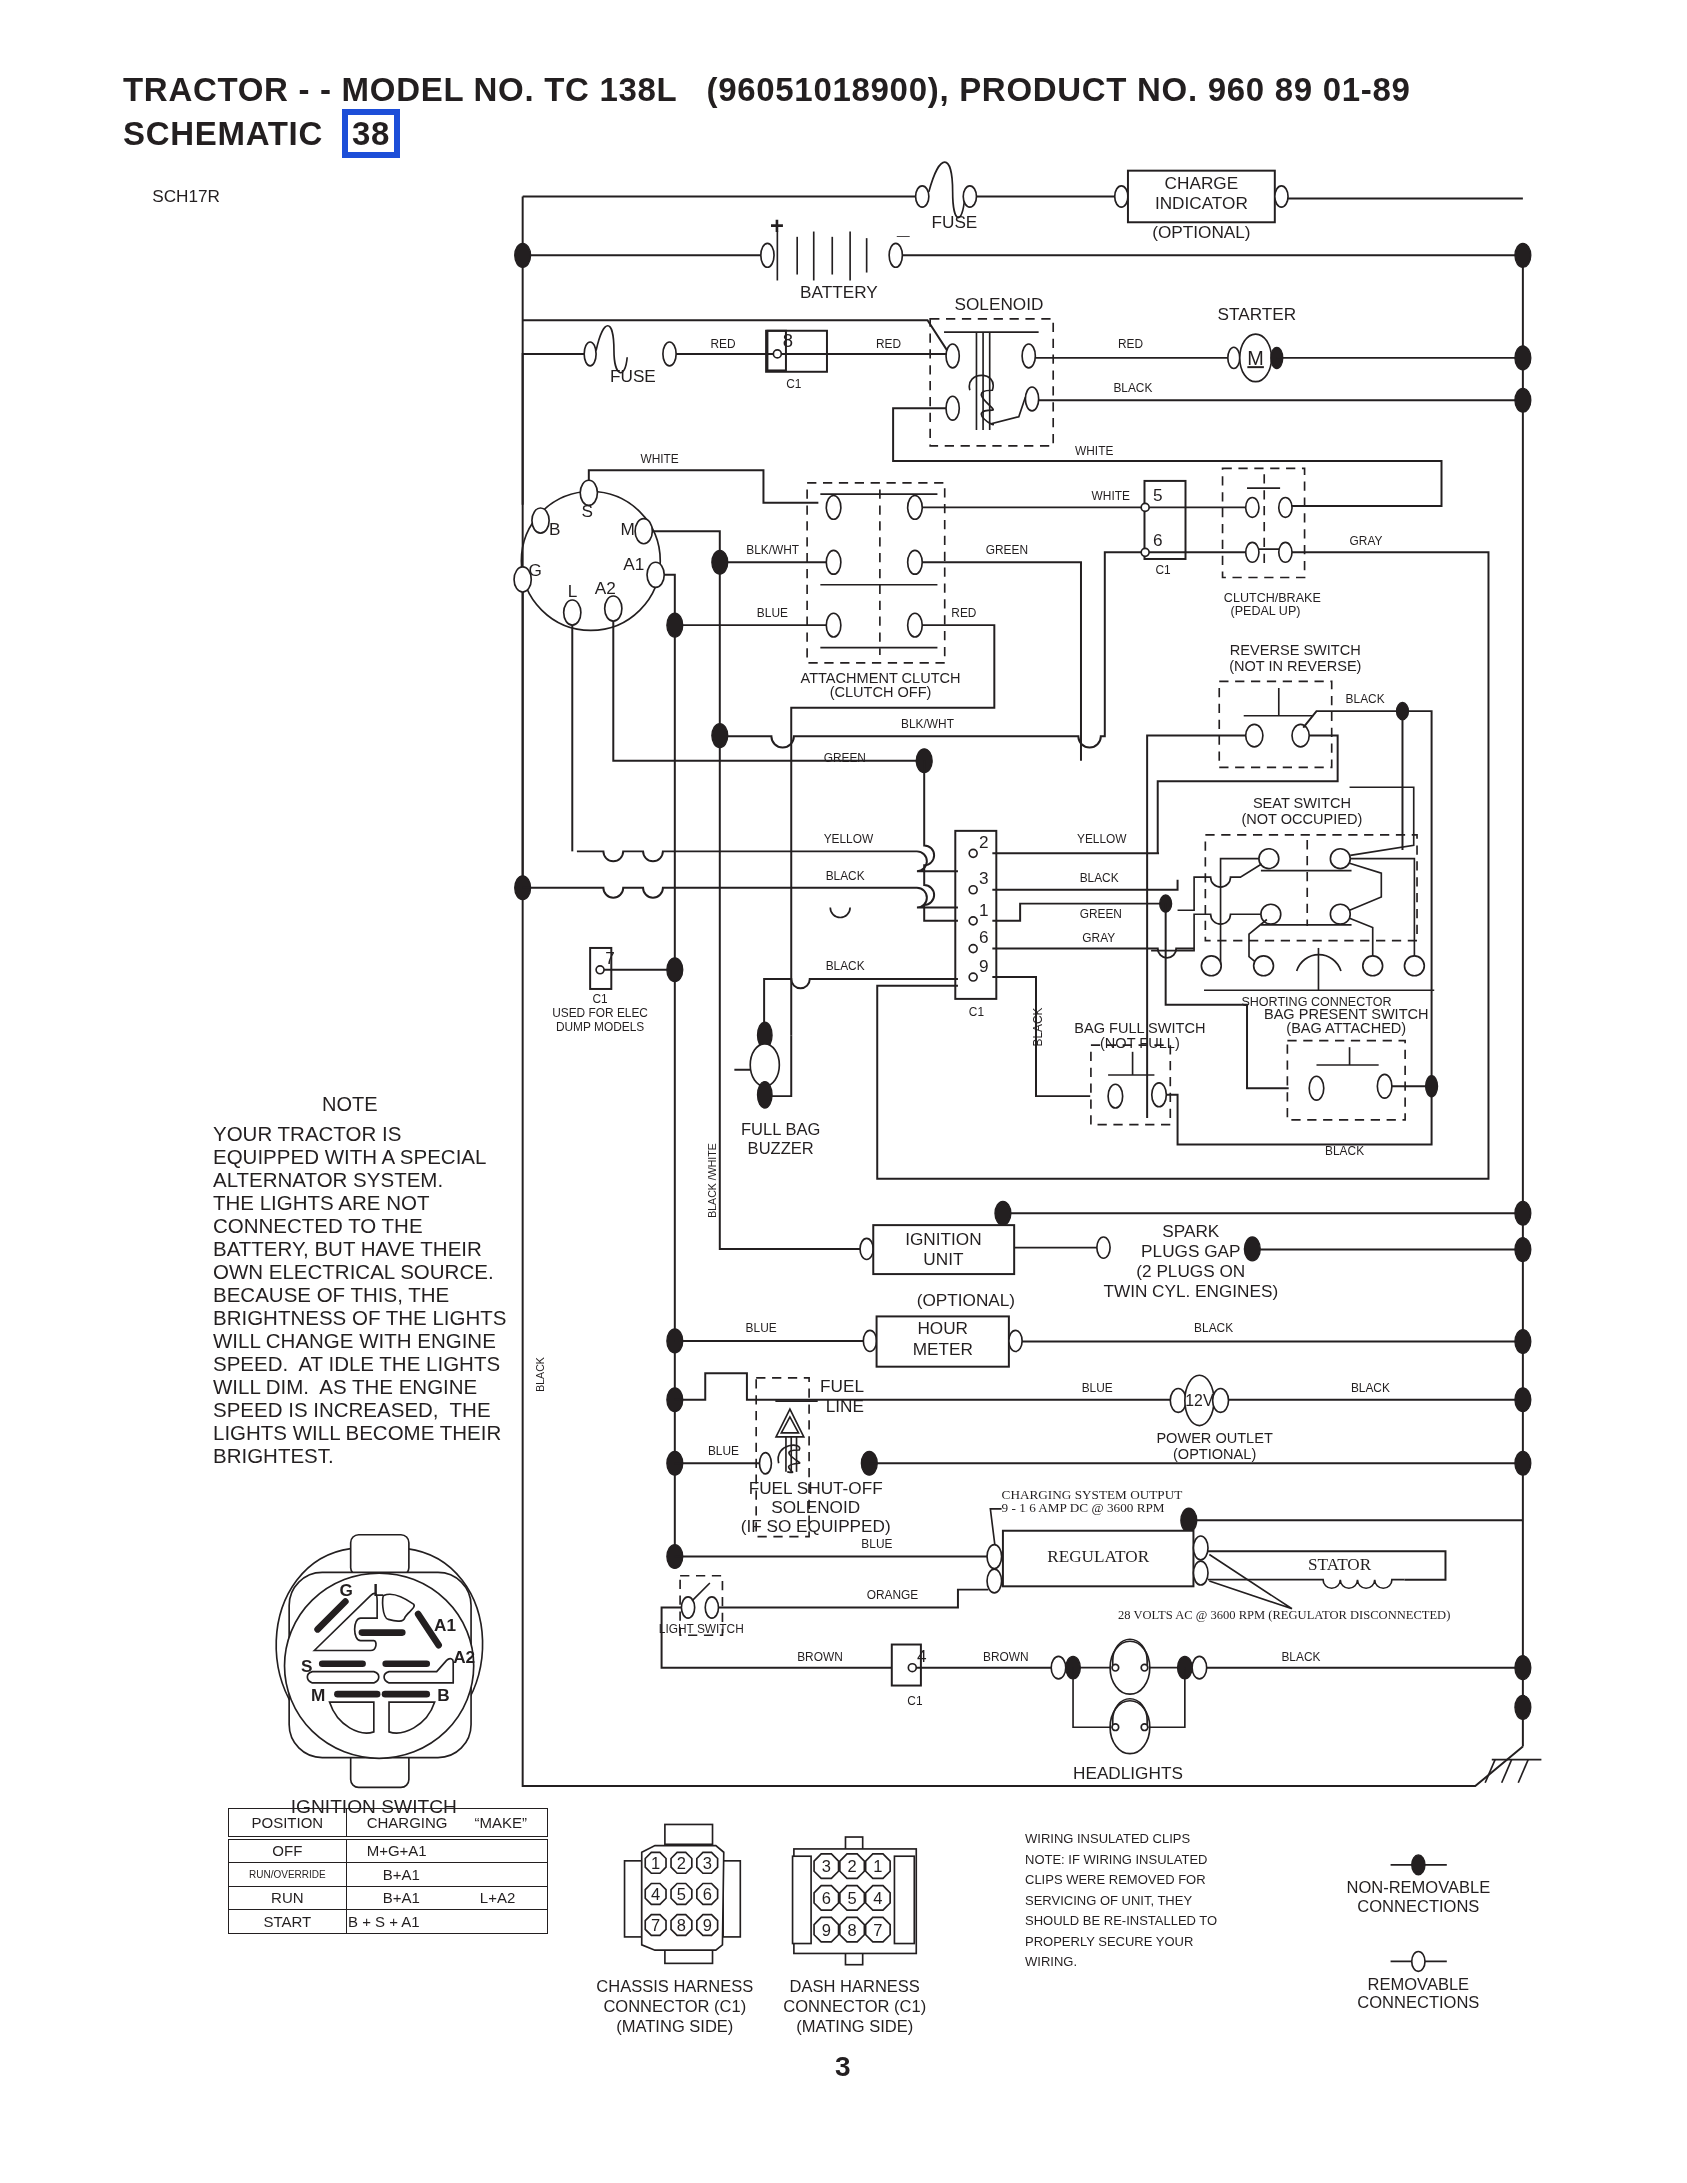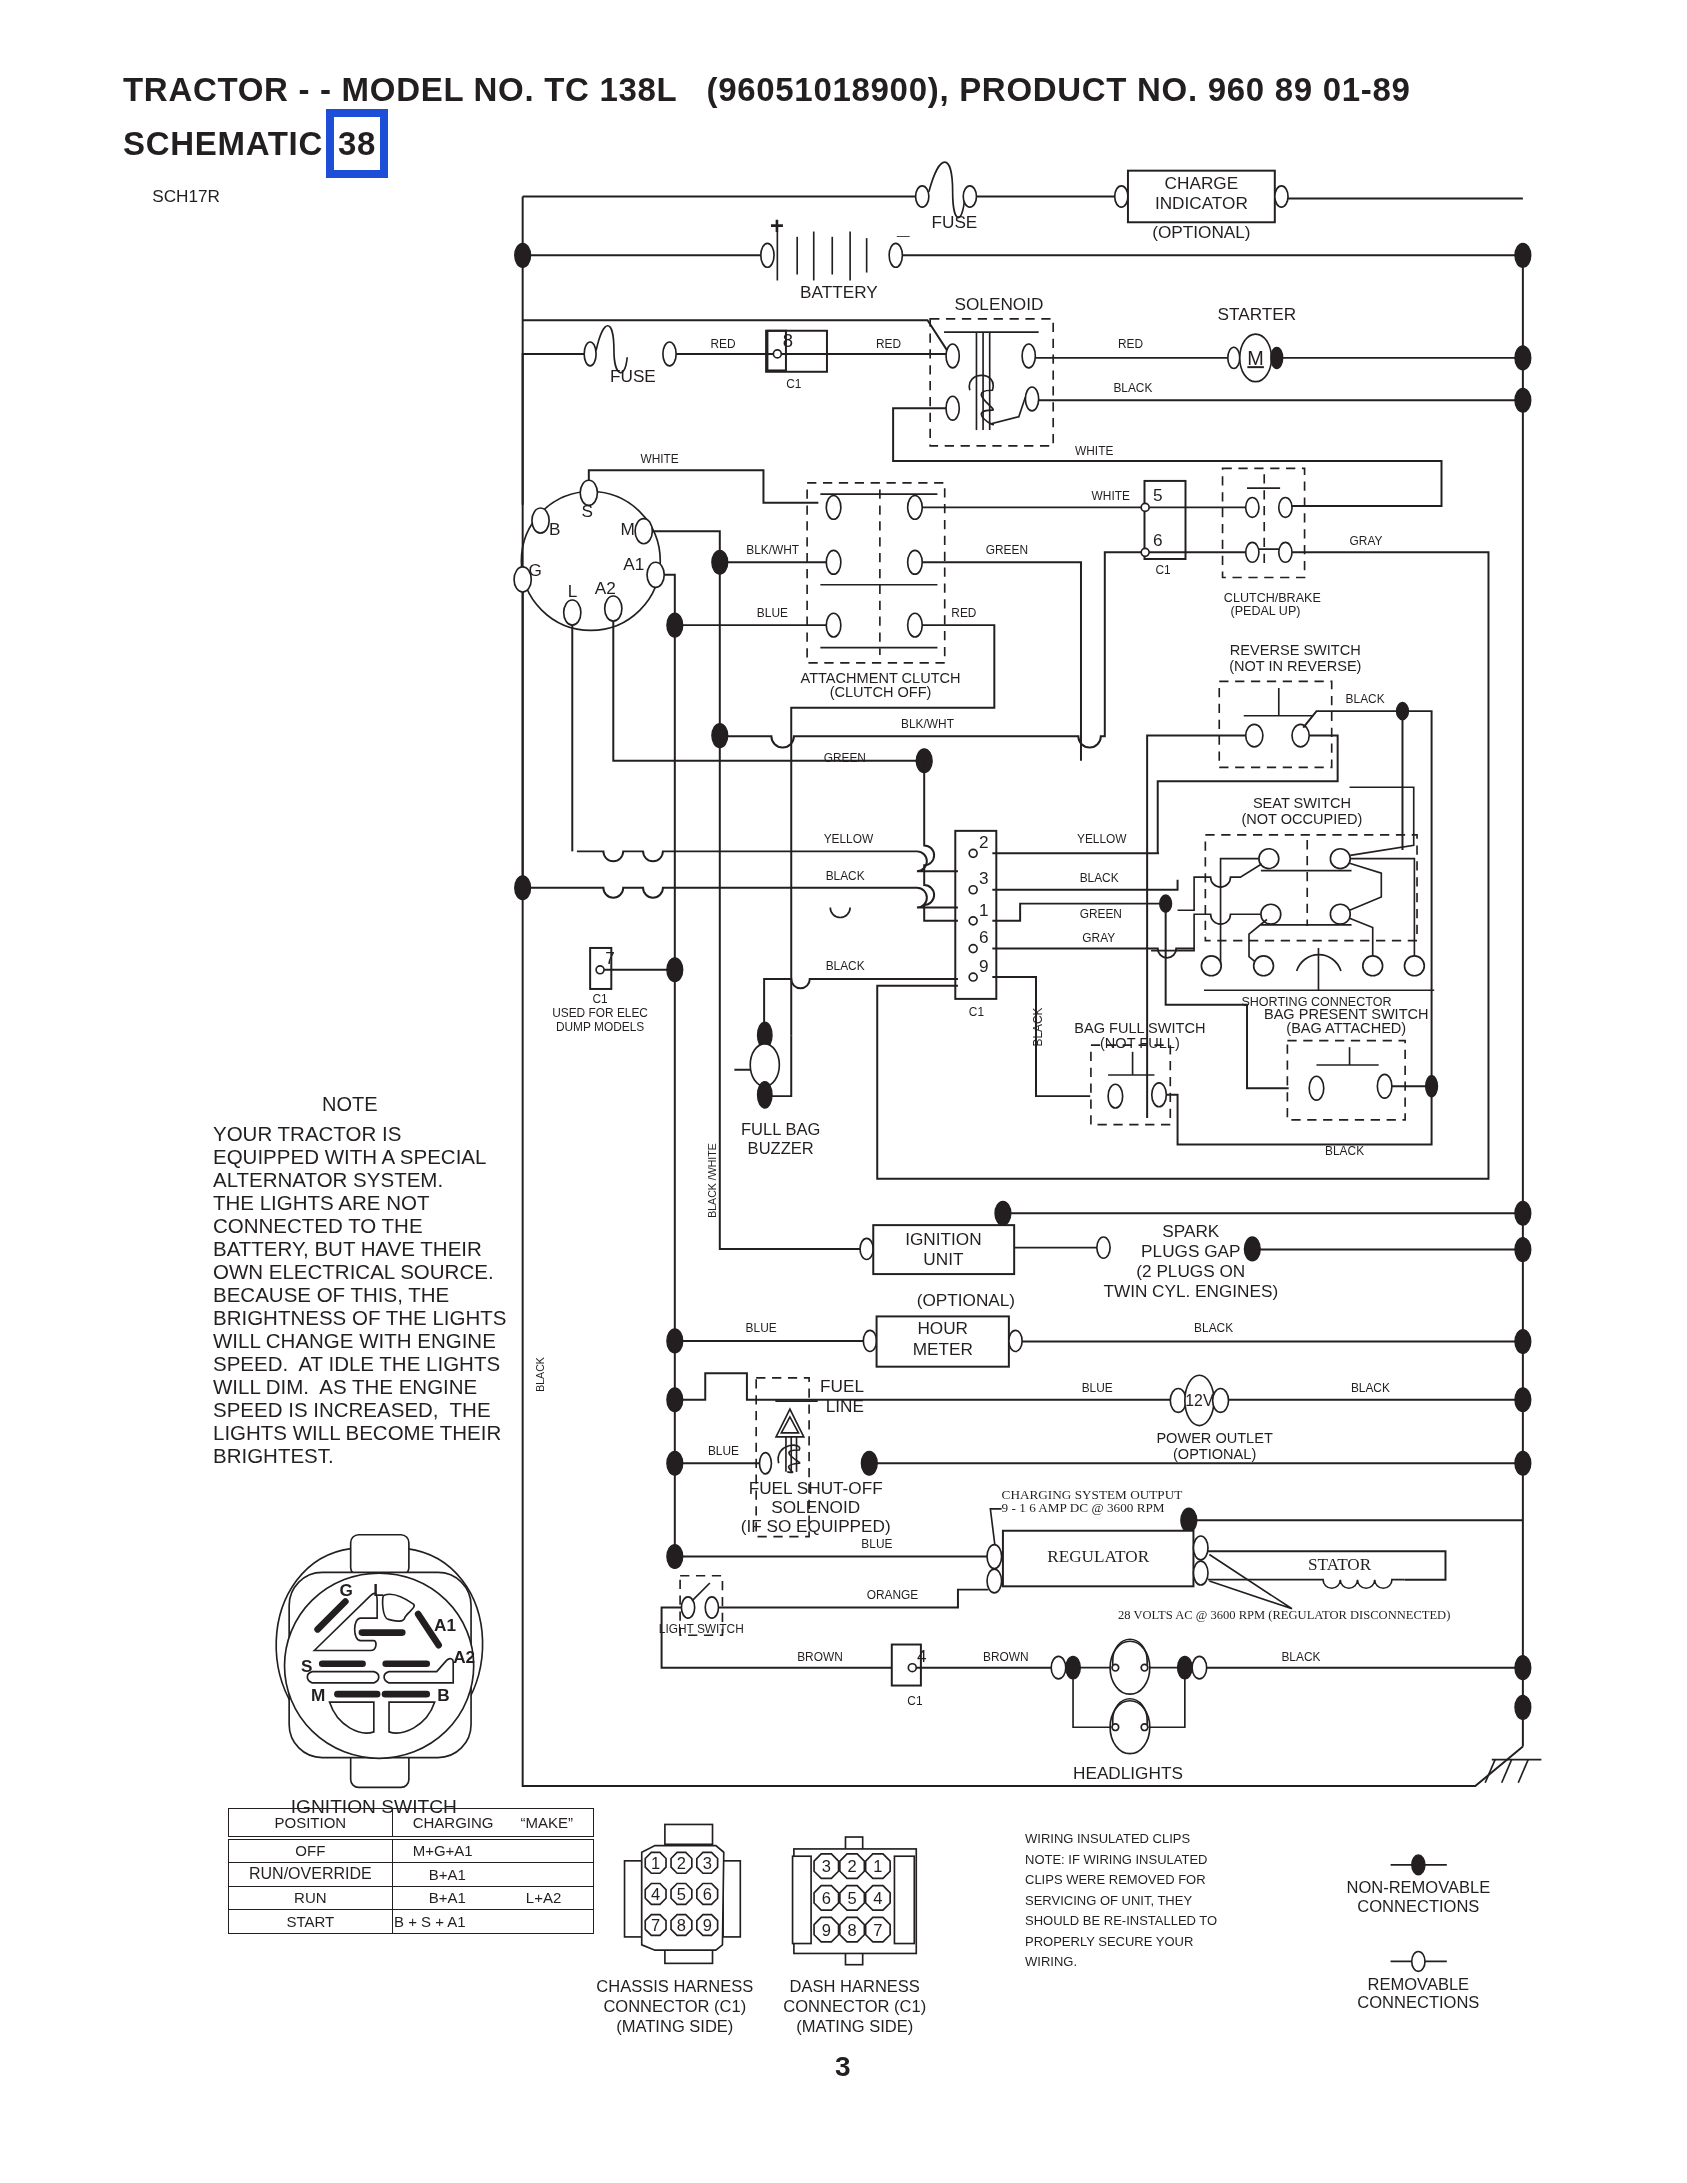--- a/index.html
+++ b/index.html
@@ -2,36 +2,36 @@
 <html style="font-size:10.6px"><head>
 <meta charset="utf-8">
 <style>
   html, body { margin: 0; padding: 0; background: #ffffff; }
   body { width: 1687px; height: 2183px; position: relative; overflow: hidden;
          font-family: "Liberation Sans", sans-serif; color: #231f20; }
   .title { position: absolute; left: 123px; font-family: "Liberation Sans", sans-serif;
            font-weight: bold; font-size: 33px; letter-spacing: 0.7px; white-space: pre; }
   #title-line1 { top: 71px; }
   #title-line2 { top: 109px; }
-  .sch-box { display: inline-block; border: 8px solid #1d4ed8; padding: 12px 4px; line-height: 29px; margin-left: 3px; }
+  .sch-box { display: inline-block; border: 6px solid #1d4ed8; padding: 4px 4px; line-height: 29px; margin-left: 19px; }
   svg#schem { position: absolute; left: 0; top: 0; }
   svg text { font-family: "Liberation Sans", sans-serif; fill: #231f20; }
   .w { stroke: #231f20; stroke-width: 3; fill: none; }
   .wt { stroke: #231f20; stroke-width: 2.5; fill: none; }
   .dash { stroke: #231f20; stroke-width: 2.5; fill: none; stroke-dasharray: 14 10; }
   .term { stroke: #231f20; stroke-width: 2.5; fill: #ffffff; }
   .dot { fill: #231f20; stroke: #231f20; stroke-width: 2; }
   .box { stroke: #231f20; stroke-width: 3; fill: #ffffff; }
   .note { position: absolute; font-size: 20.5px; line-height: 23px; white-space: pre; }
   table.ign { position: absolute; left: 228px; top: 1808px; border-collapse: collapse;
               font-size: 15px; width: 291px; }
   table.ign td, table.ign th { border: 1.7px solid #231f20; height: 22.5px; padding: 0 20px; font-weight: normal; }
   table.ign th { height: 26.5px; border-bottom: 4px double #231f20; }
   table.ign td.pos { text-align: center; width: 86px; }
-  table.ign td.small { font-size: 16px; }
+  table.ign td.small { font-size: 10px; }
   .page-num { position: absolute; left: 835px; top: 2051px; font-weight: bold; font-size: 28px; }
 </style>
 </head>
 <body>
 
 <div class="title" id="title-line1">TRACTOR - - MODEL NO. TC 138L   (96051018900), PRODUCT NO. 960 89 01-89</div>
 <div class="title" id="title-line2"><span>SCHEMATIC</span><span class="sch-box">38</span></div>
 
 <svg id="schem" width="1687" height="2183" viewBox="0 0 2550 3300">
   <text x="230" y="306" font-size="26">SCH17R</text>

